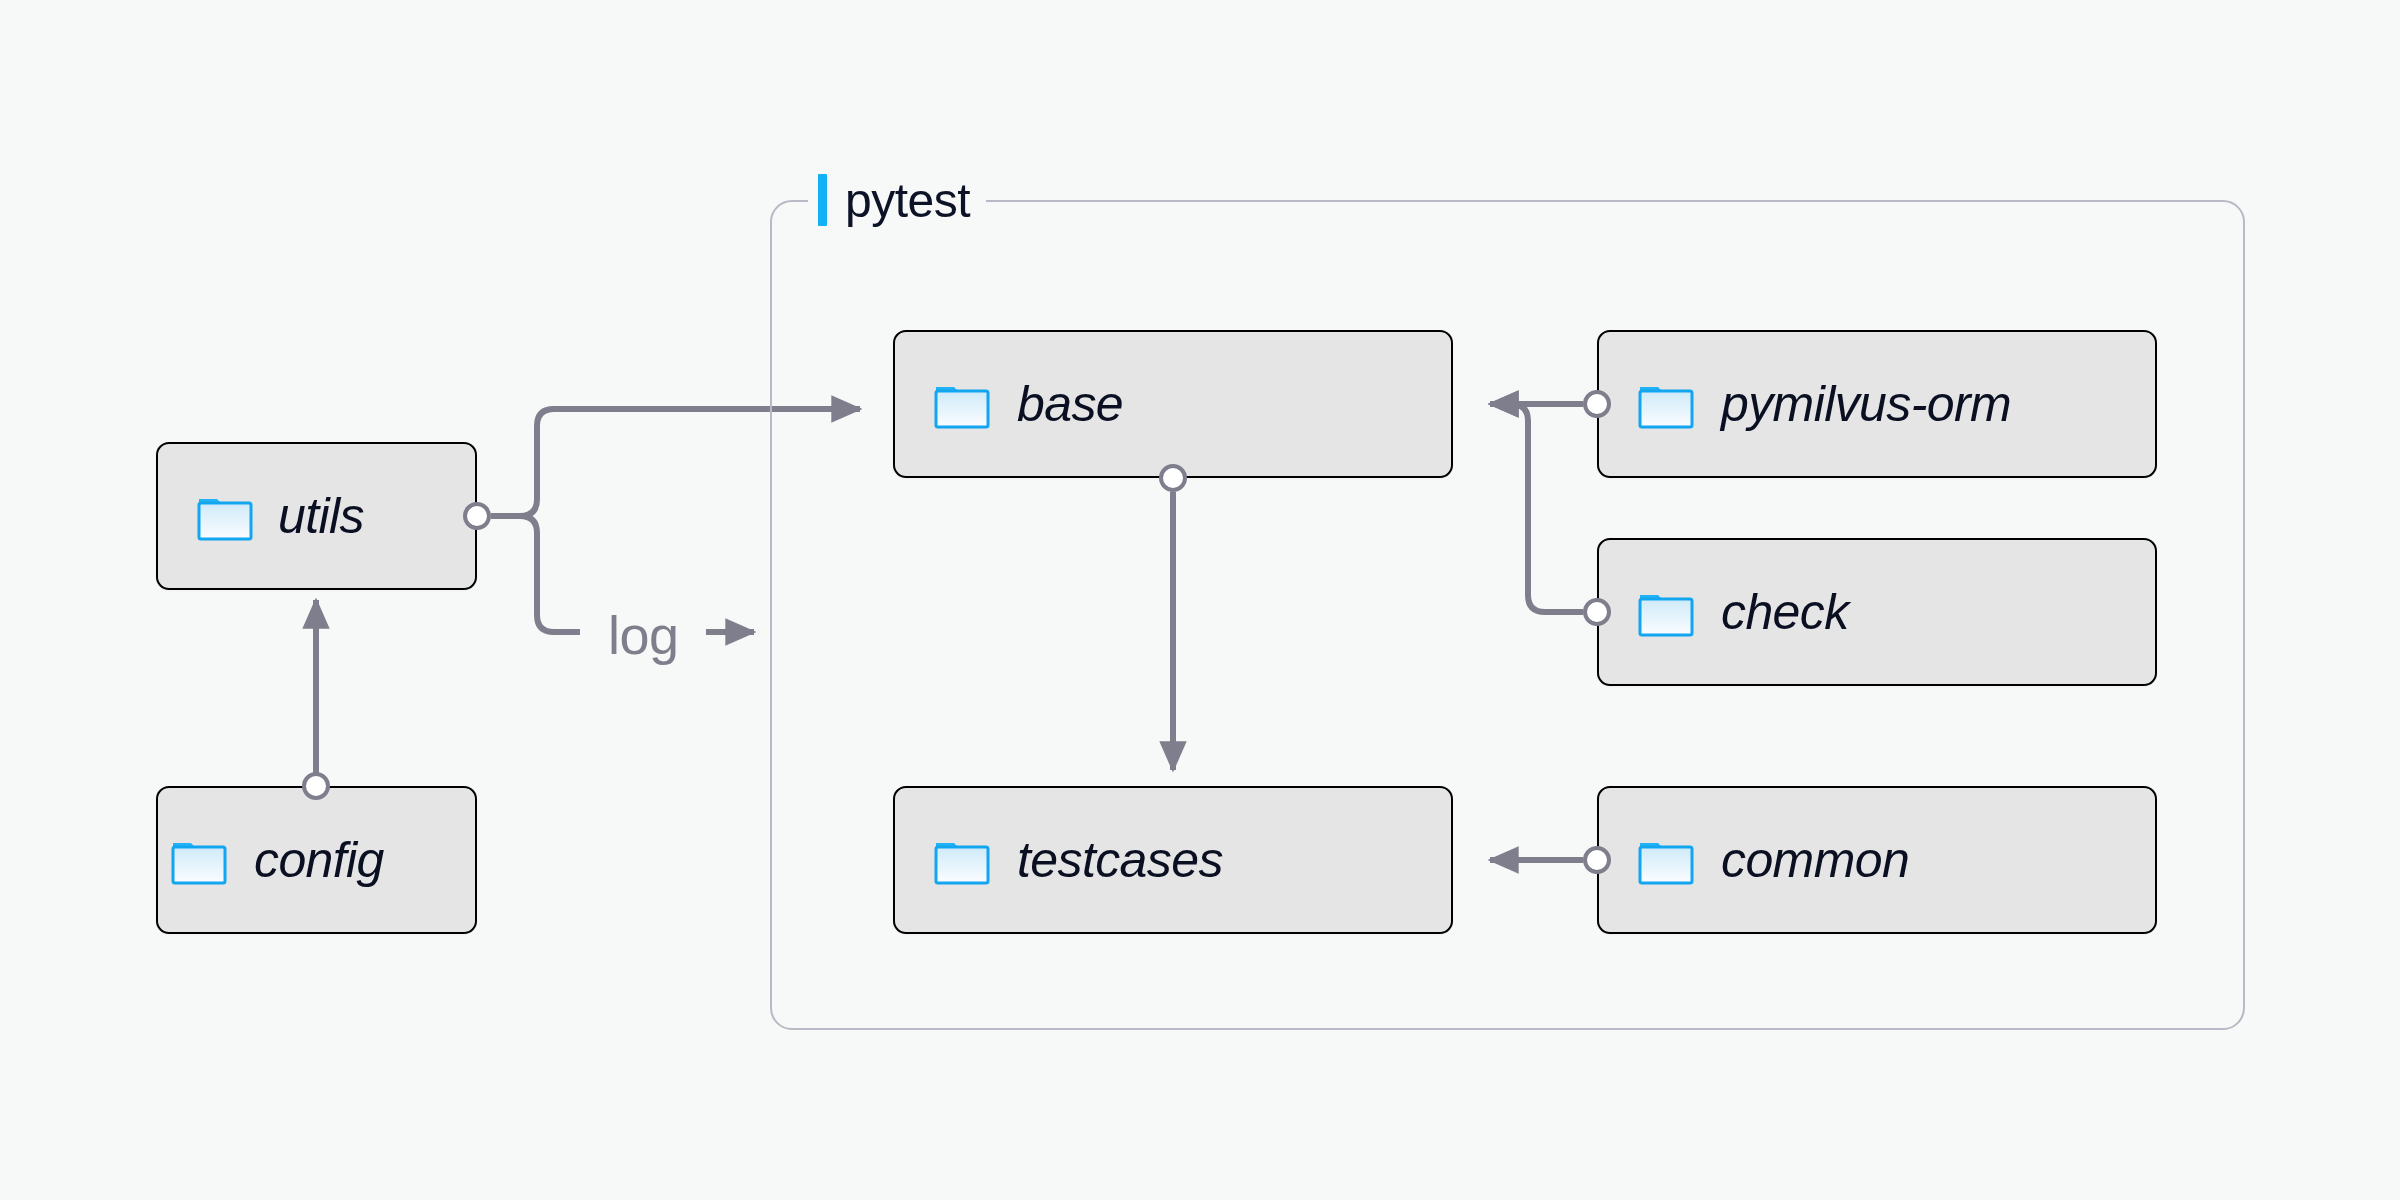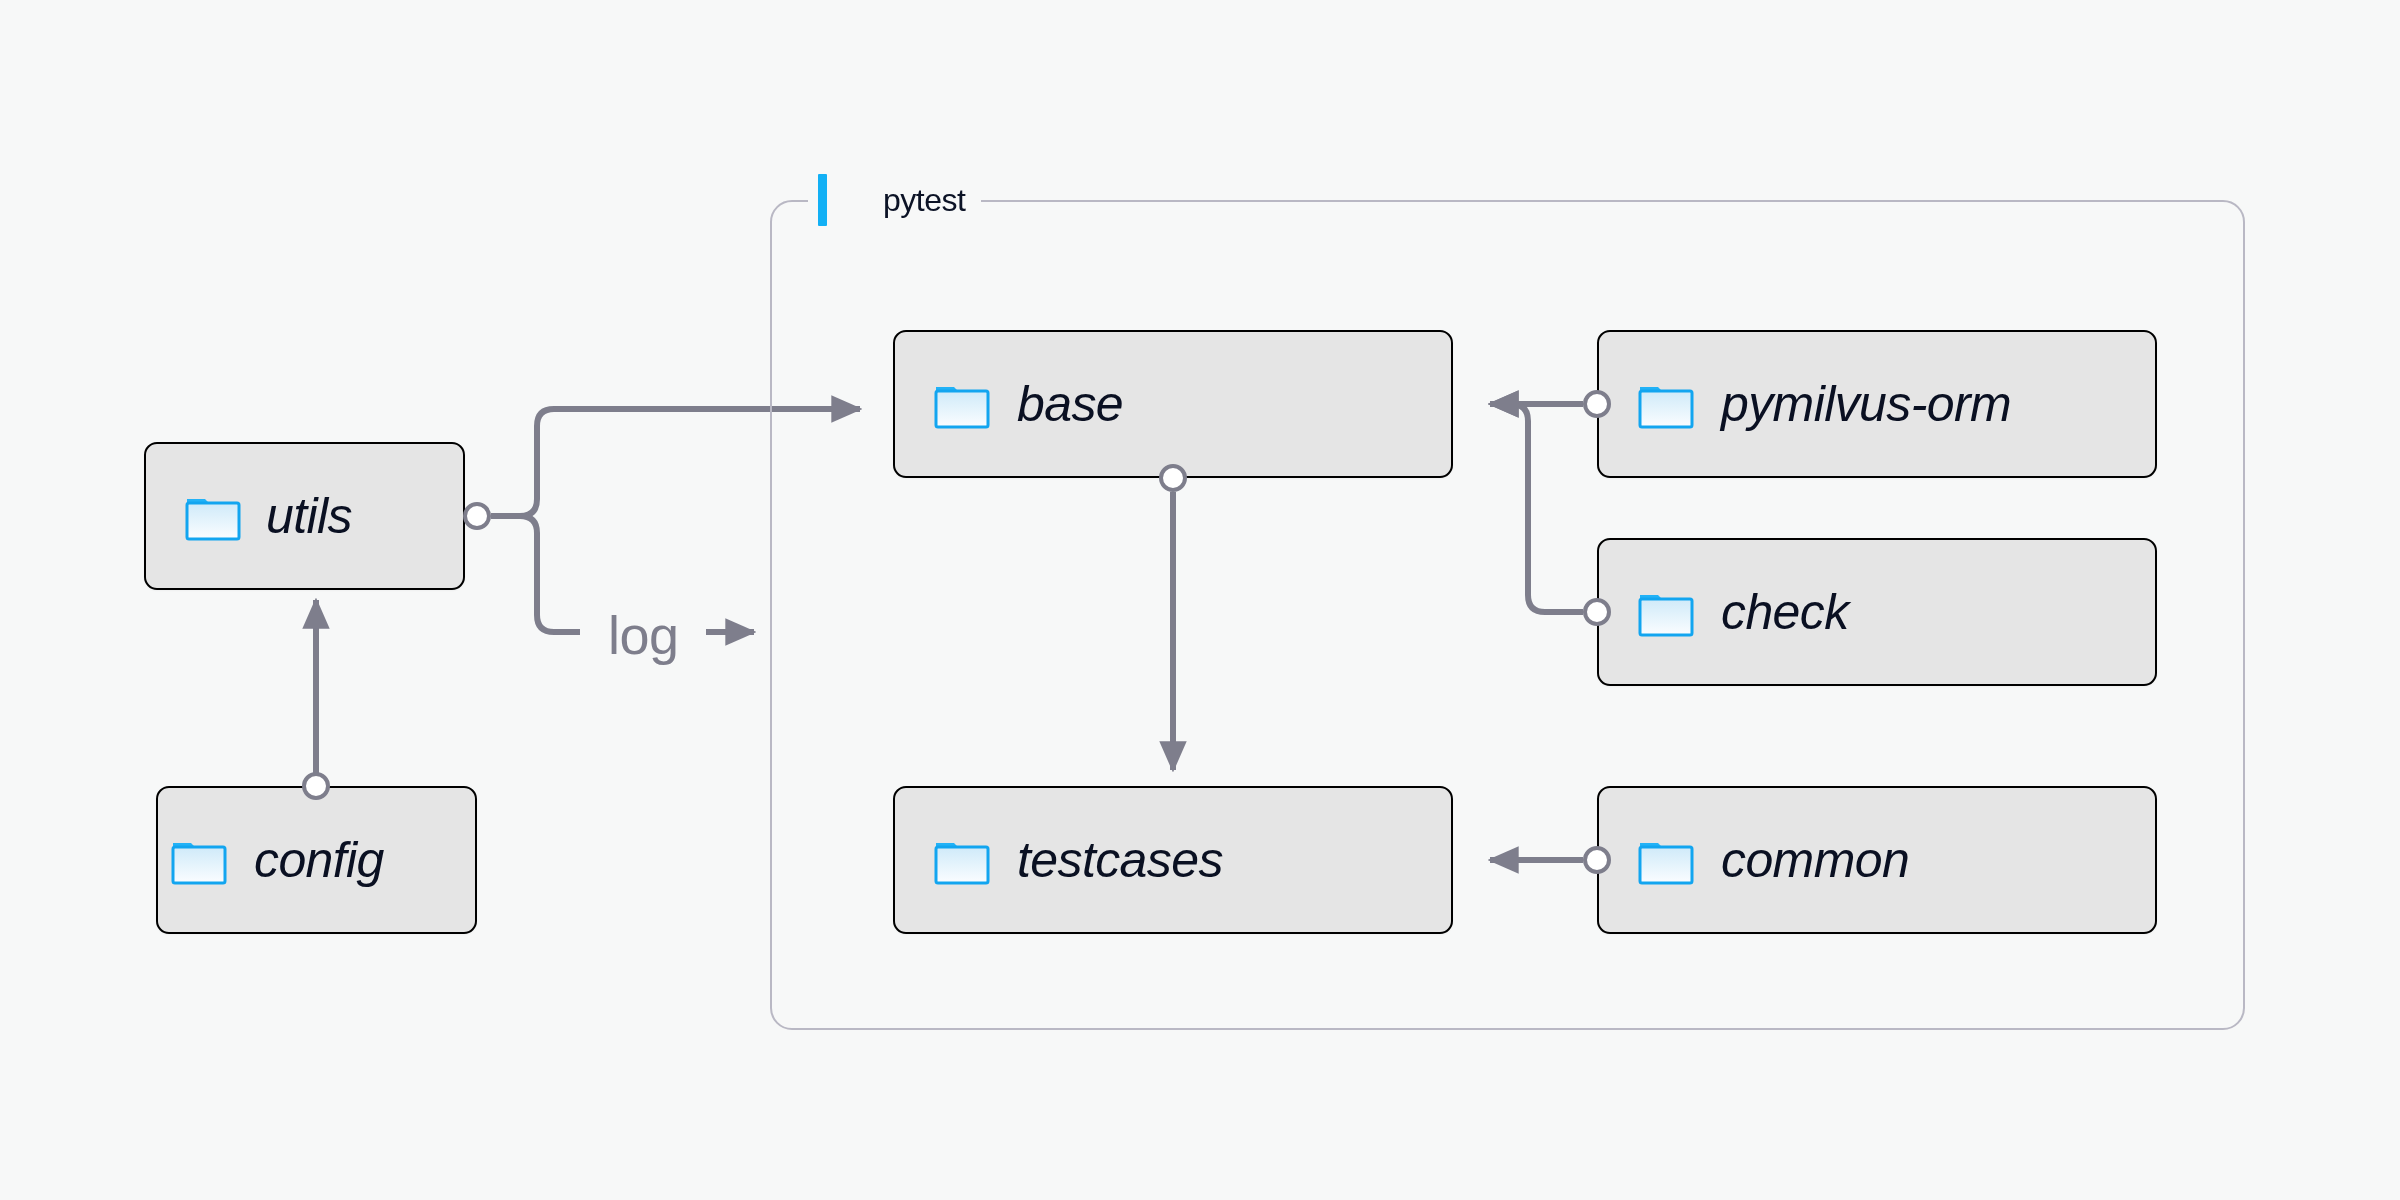--- a/index.html
+++ b/index.html
@@ -47,25 +47,24 @@
     height: 62px;
   }
   .group-label .bar {
     width: 9px;
     height: 52px;
     background: #12b0f5;
     border-radius: 1px;
     flex: 0 0 auto;
   }
   .group-label .txt {
-    font-size: 32px;
+    font-size: 48px;
     color: #0c1326;
     letter-spacing: -0.5px;
     white-space: nowrap;
-    margin-left: 38px;
   }
 
   
   .node {
     position: absolute;
     box-sizing: border-box;
     background: #e5e5e5;
     border: 2px solid #000000;
     border-radius: 13px;
     display: flex;
@@ -144,21 +143,21 @@
       <path d="M 1583 860 L 1490 860" marker-end="url(#arrowhead)"></path>
     </g>
   </svg>
 
   <div class="group" style="left:770px; top:200px; width:1475px; height:830px;"></div>
   <div class="group-label" style="left:808px; top:169px;">
     <span class="bar"></span>
     <span class="txt">pytest</span>
   </div>
 
-  <div class="node" style="left:144px; top:442px; width:321px; height:148px;gap:24px;">
+  <div class="node" style="left:156px; top:442px; width:321px; height:148px;gap:24px;">
     <svg class="folder-icon" viewBox="0 0 58 52" xmlns="http://www.w3.org/2000/svg">
       <defs>
         <linearGradient id="fg1" x1="0" y1="0" x2="0" y2="1">
           <stop offset="0%" stop-color="#cfeaf9"></stop>
           <stop offset="100%" stop-color="#fbfdff"></stop>
         </linearGradient>
       </defs>
       <path d="M3 9 h18 l5 5 h29 v5 H3 z" fill="#22b2f7"></path>
       <rect x="3" y="13" width="52" height="36" rx="2" fill="url(#fg1)" stroke="#12a5f0" stroke-width="3"></rect>
     </svg>

